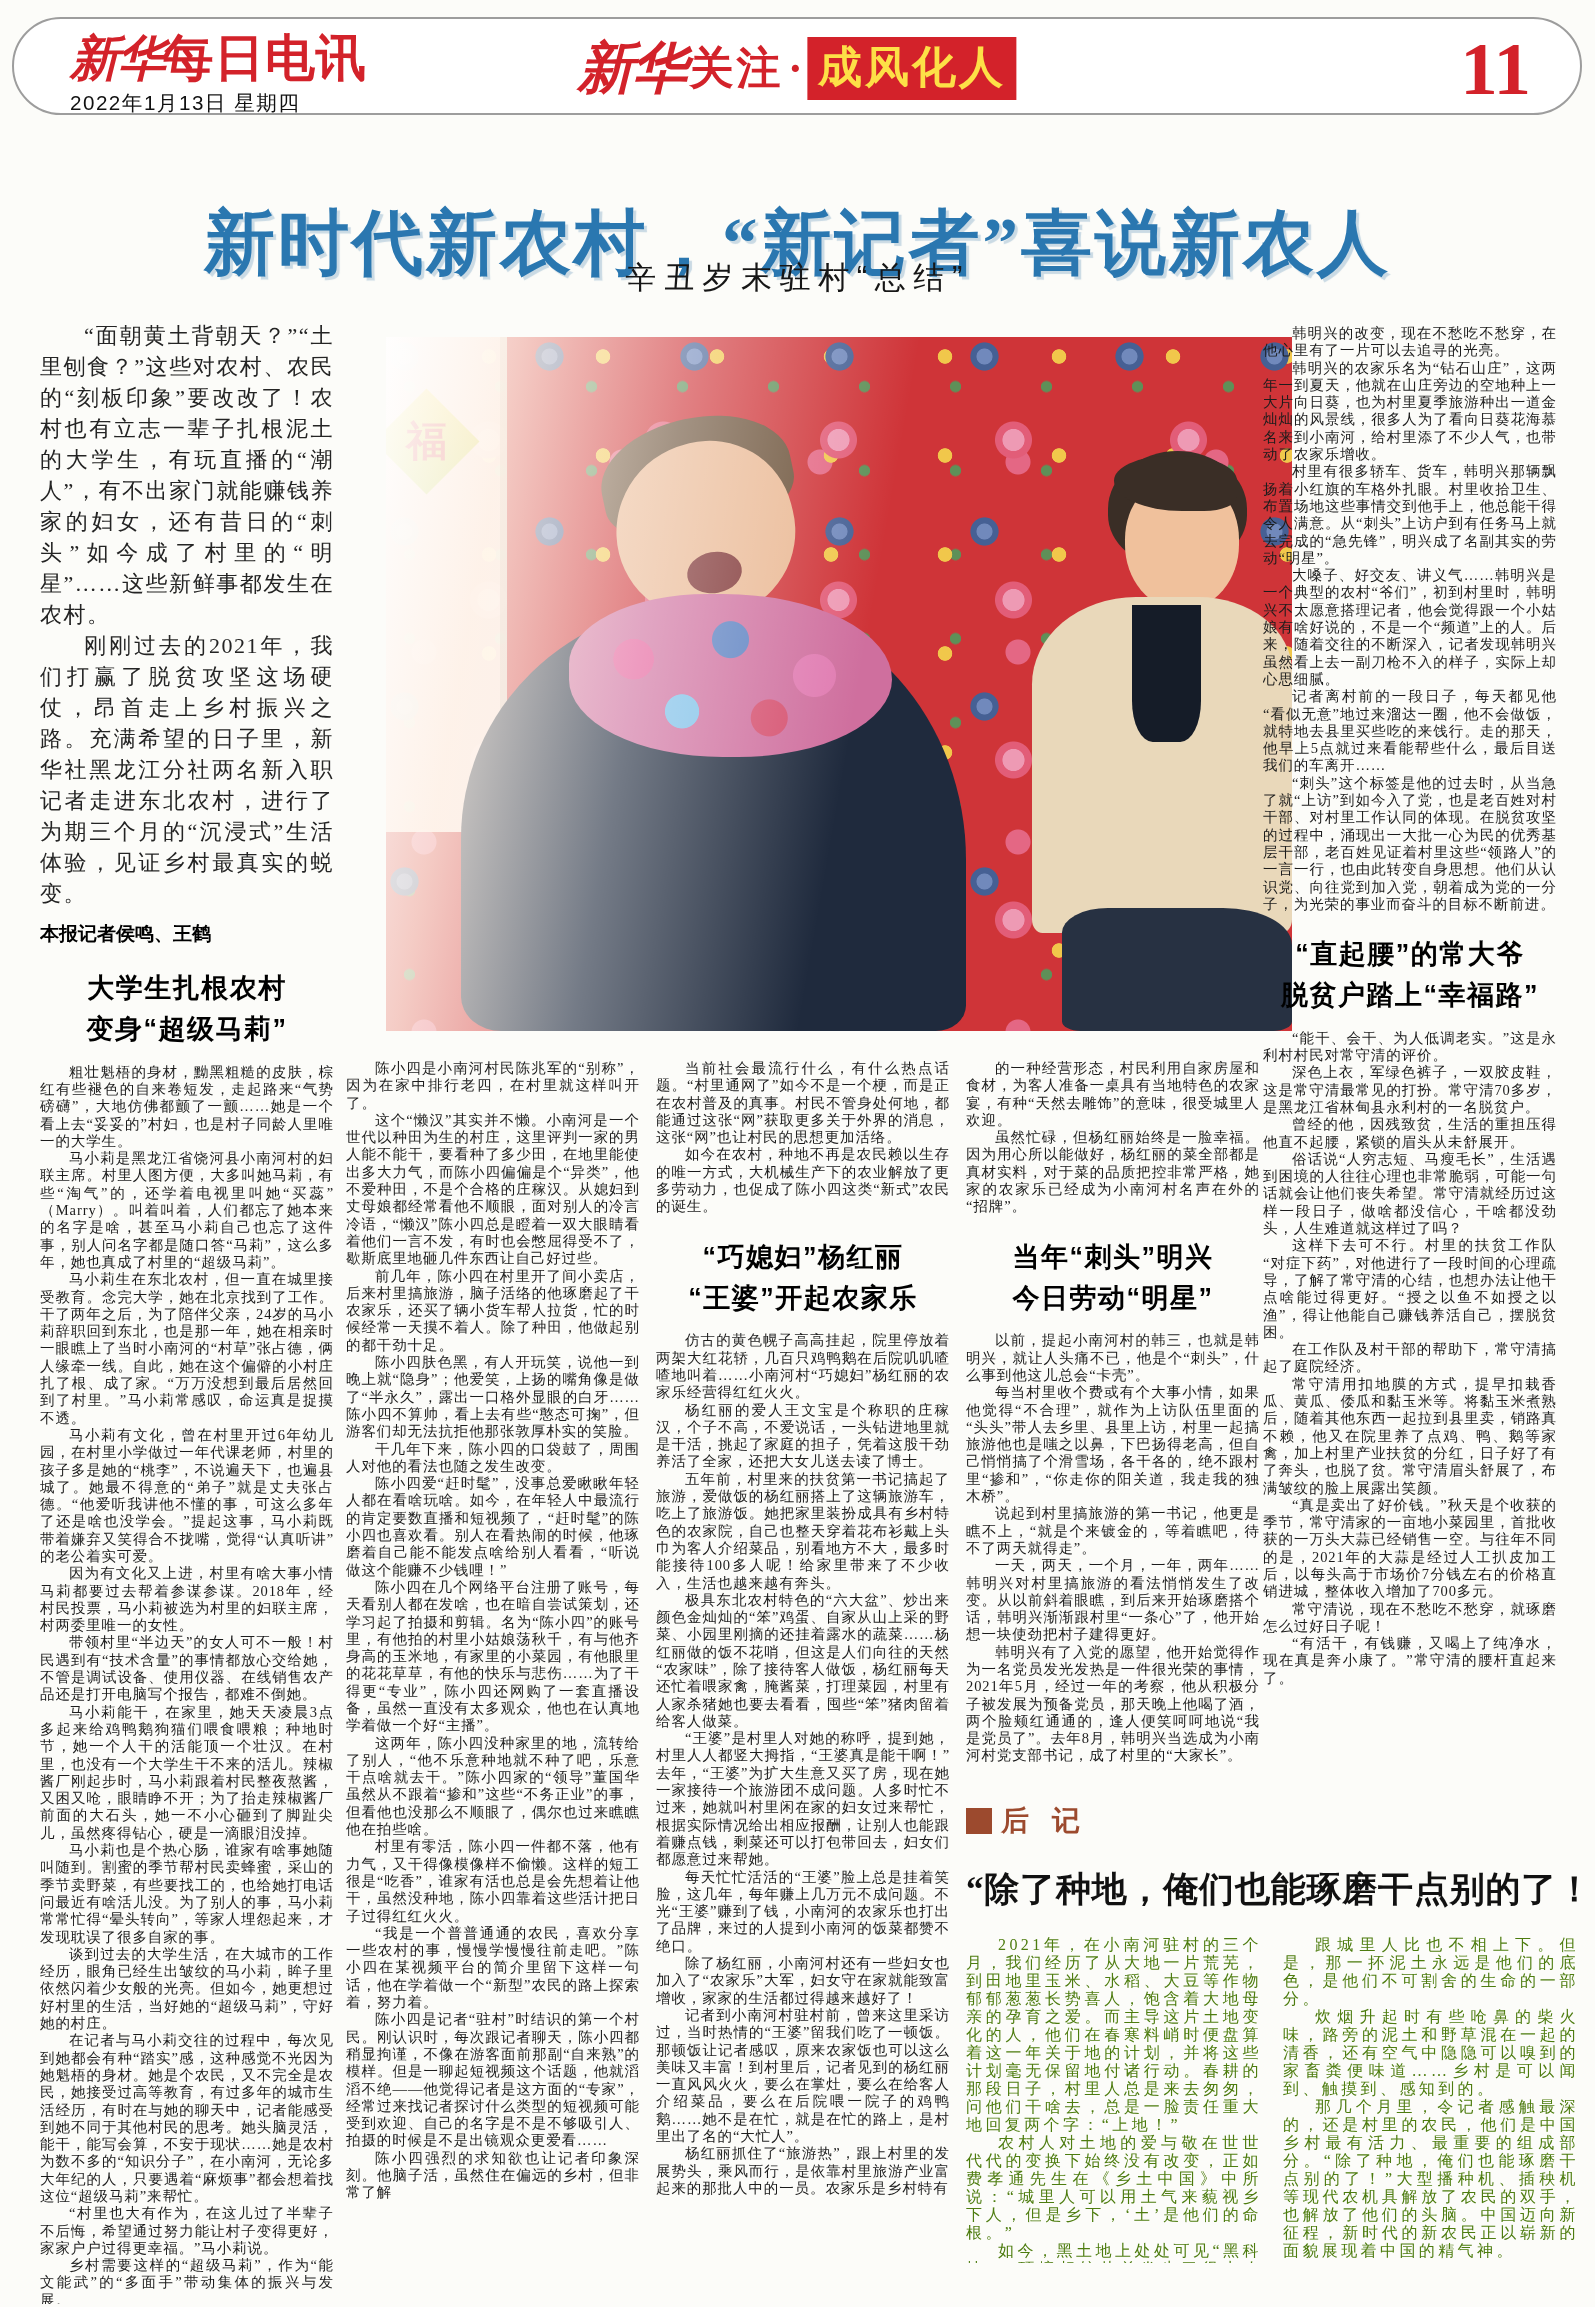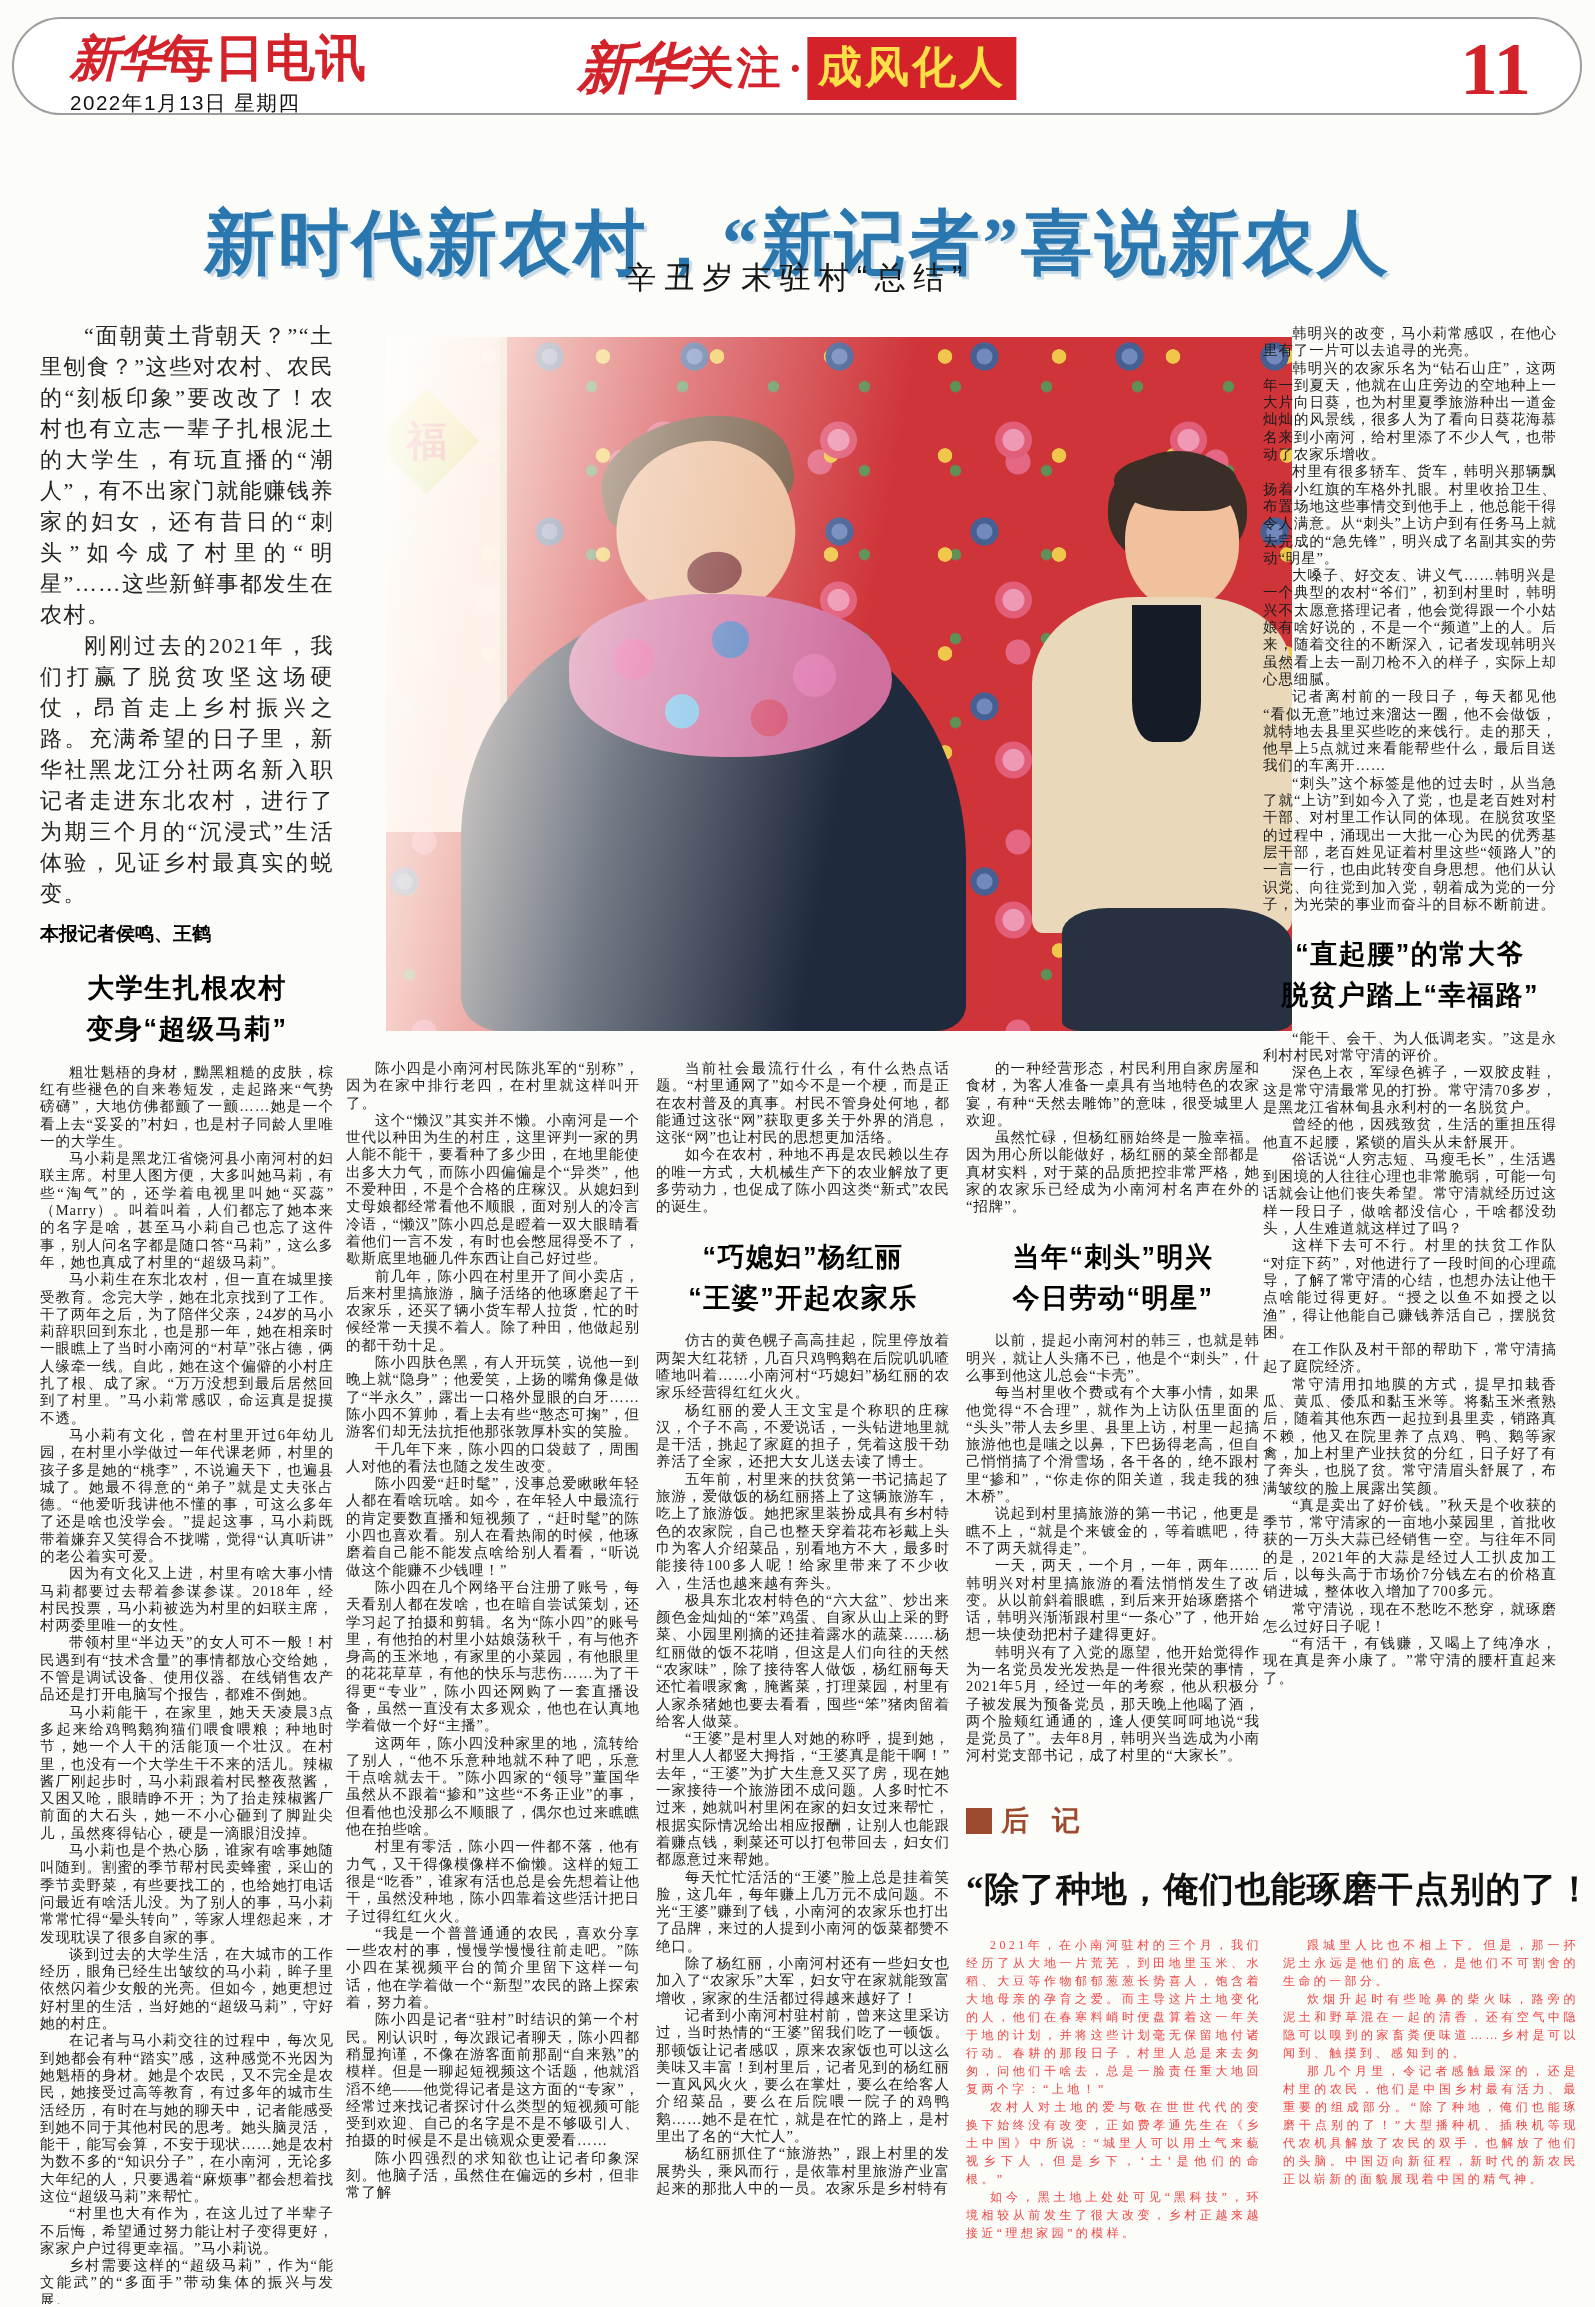--- a/index.html
+++ b/index.html
@@ -82,21 +82,21 @@
 
   
   .postscript{position:absolute;left:966px;top:1802px;width:613px;height:505px;overflow:hidden;}
   .ps-label{display:flex;align-items:center;gap:9px;}
   .ps-sq{width:26px;height:26px;background:#9c4a2e;}
   .ps-label-text{font-size:28px;font-weight:bold;letter-spacing:7.6px;color:#9c4a2e;font-family:"Liberation Sans",sans-serif;}
   .ps-title{margin:26px 0 23px;text-align:center;font-size:35px;font-weight:bold;letter-spacing:0.8px;color:#111;
             font-family:"Liberation Serif",serif;white-space:nowrap;}
   .ps-cols{display:flex;gap:21px;}
   .ps-col{width:296px;height:327px;overflow:hidden;text-align:justify;}
-  .psp{margin:0;text-indent:2em;font-size:12px;line-height:18px;letter-spacing:3.4px;color:#ef4444;}
+  .psp{margin:0;text-indent:2em;font-size:16px;line-height:18px;letter-spacing:3.4px;color:#4d7c0f;}
 </style>
 </head>
 <body>
 
 <div class="page">
 
   <header class="masthead">
     <div class="mast-left">
       <div class="brand">
         <span class="brand-script">新华</span><span class="brand-rest">每日电讯</span>
@@ -198,21 +198,21 @@
         <span>当年“刺头”明兴</span>
         <span>今日劳动“明星”</span>
       </h3>
       <p class="p">以前，提起小南河村的韩三，也就是韩明兴，就让人头痛不已，他是个“刺头”，什么事到他这儿总会“卡壳”。</p>
       <p class="p">每当村里收个费或有个大事小情，如果他觉得“不合理”，就作为上访队伍里面的“头头”带人去乡里、县里上访，村里一起搞旅游他也是嗤之以鼻，下巴扬得老高，但自己悄悄搞了个滑雪场，各干各的，绝不跟村里“掺和”，“你走你的阳关道，我走我的独木桥”。</p>
       <p class="p">说起到村里搞旅游的第一书记，他更是瞧不上，“就是个来镀金的，等着瞧吧，待不了两天就得走”。</p>
       <p class="p">一天，两天，一个月，一年，两年……韩明兴对村里搞旅游的看法悄悄发生了改变。从以前斜着眼瞧，到后来开始琢磨搭个话，韩明兴渐渐跟村里“一条心”了，他开始想一块使劲把村子建得更好。</p>
       <p class="p">韩明兴有了入党的愿望，他开始觉得作为一名党员发光发热是一件很光荣的事情，2021年5月，经过一年的考察，他从积极分子被发展为预备党员，那天晚上他喝了酒，两个脸颊红通通的，逢人便笑呵呵地说“我是党员了”。去年8月，韩明兴当选成为小南河村党支部书记，成了村里的“大家长”。</p>
     </section>
   <section class="col" id="col5">
-      <p class="p">韩明兴的改变，马小莉常感叹，在他心里有了一片可以去追寻的光亮。</p>
+      <p class="p">韩明兴的改变，现在不愁吃不愁穿，在他心里有了一片可以去追寻的光亮。</p>
       <p class="p">韩明兴的农家乐名为“钻石山庄”，这两年一到夏天，他就在山庄旁边的空地种上一大片向日葵，也为村里夏季旅游种出一道金灿灿的风景线，很多人为了看向日葵花海慕名来到小南河，给村里添了不少人气，也带动了农家乐增收。</p>
       <p class="p">村里有很多轿车、货车，韩明兴那辆飘扬着小红旗的车格外扎眼。村里收拾卫生、布置场地这些事情交到他手上，他总能干得令人满意。从“刺头”上访户到有任务马上就去完成的“急先锋”，明兴成了名副其实的劳动“明星”。</p>
       <p class="p">大嗓子、好交友、讲义气……韩明兴是一个典型的农村“爷们”，初到村里时，韩明兴不太愿意搭理记者，他会觉得跟一个小姑娘有啥好说的，不是一个“频道”上的人。后来，随着交往的不断深入，记者发现韩明兴虽然看上去一副刀枪不入的样子，实际上却心思细腻。</p>
       <p class="p">记者离村前的一段日子，每天都见他“看似无意”地过来溜达一圈，他不会做饭，就特地去县里买些吃的来饯行。走的那天，他早上5点就过来看能帮些什么，最后目送我们的车离开……</p>
       <p class="p">“刺头”这个标签是他的过去时，从当急了就“上访”到如今入了党，也是老百姓对村干部、对村里工作认同的体现。在脱贫攻坚的过程中，涌现出一大批一心为民的优秀基层干部，老百姓见证着村里这些“领路人”的一言一行，也由此转变自身思想。他们从认识党、向往党到加入党，朝着成为党的一分子，为光荣的事业而奋斗的目标不断前进。</p>
       <h3 class="sec-h">
         <span>“直起腰”的常大爷</span>
         <span>脱贫户踏上“幸福路”</span>
       </h3>
       <p class="p">“能干、会干、为人低调老实。”这是永利村村民对常守清的评价。</p>

